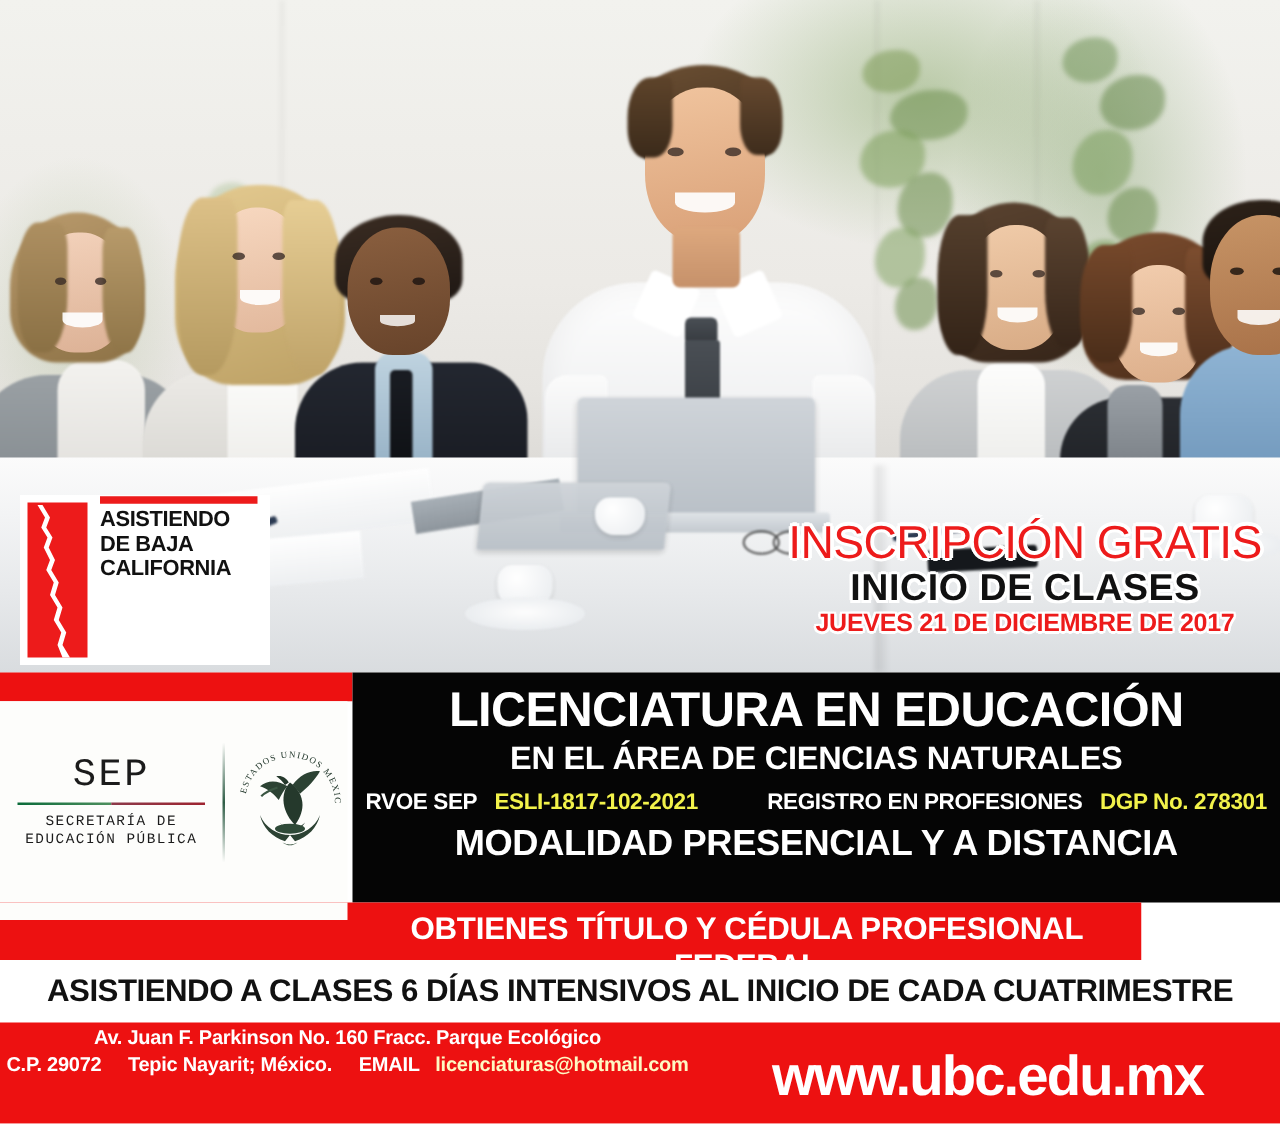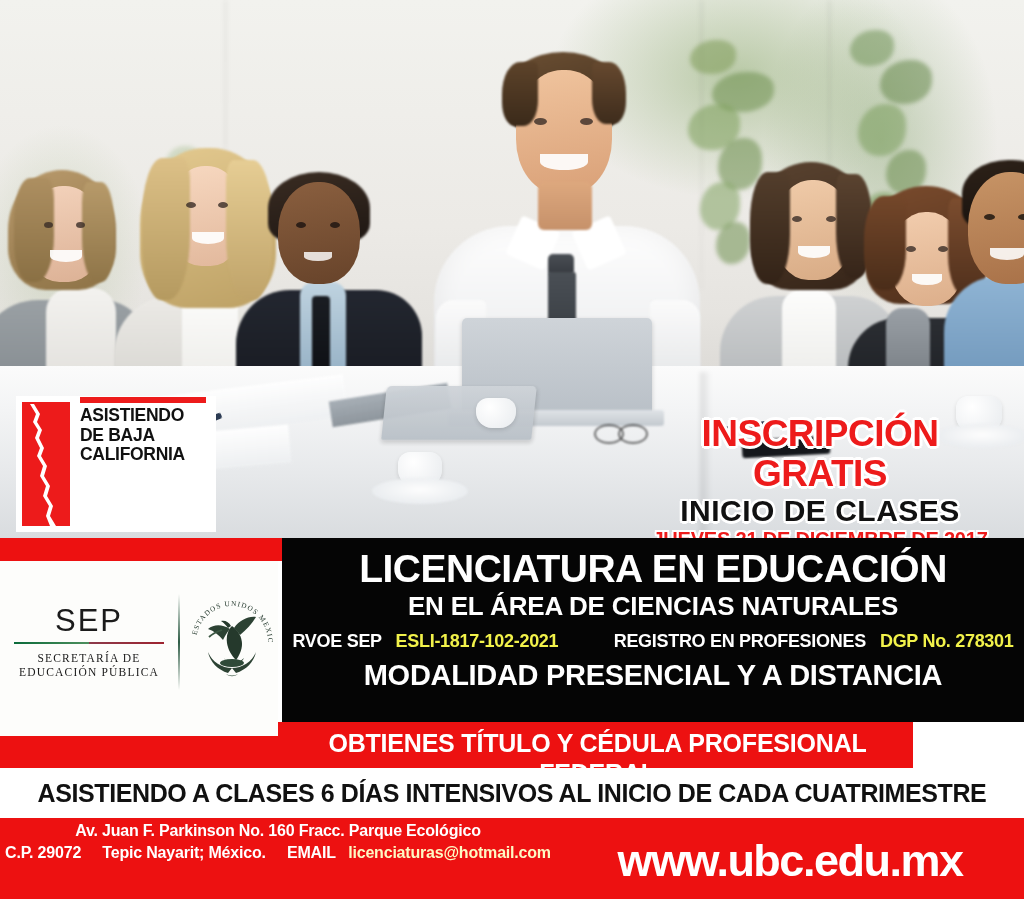--- a/index.html
+++ b/index.html
@@ -71,21 +71,21 @@
   .ubc-rule{height:6px;background:#ED1B1B;width:126px;margin:1px 0 3px 0;}
   .ubc-sub{
     font-family:"Liberation Sans", sans-serif;
     font-weight:bold;font-size:17.5px;line-height:19.5px;
     letter-spacing:-.3px;color:#111;
   }
 
   
   .promo{position:absolute;right:14px;top:414px;width:380px;text-align:center;}
   .promo .l1{
-    font-weight:bold;font-size:37px;line-height:40px;color:#ED1B1B;
+    font-weight:normal;font-size:37px;line-height:40px;color:#ED1B1B;
     letter-spacing:-.5px;
     -webkit-text-stroke:0px;
     text-shadow:
       -2px -2px 0 #fff, 2px -2px 0 #fff, -2px 2px 0 #fff, 2px 2px 0 #fff,
       -3px 0 0 #fff, 3px 0 0 #fff, 0 -3px 0 #fff, 0 3px 0 #fff;
   }
   .promo .l2{
     font-weight:bold;font-size:30px;line-height:33px;color:#111;letter-spacing:.5px;
     text-shadow:
       -2px -2px 0 #fff, 2px -2px 0 #fff, -2px 2px 0 #fff, 2px 2px 0 #fff,
@@ -96,26 +96,26 @@
     text-shadow:
       -1.6px -1.6px 0 #fff, 1.6px -1.6px 0 #fff, -1.6px 1.6px 0 #fff, 1.6px 1.6px 0 #fff,
       -2px 0 0 #fff, 2px 0 0 #fff, 0 -2px 0 #fff, 0 2px 0 #fff;
   }
 
   
   .red-strip-top{position:absolute;left:0;top:538px;width:282px;height:23px;background:#ED1111;}
   .sep-panel{position:absolute;left:0;top:561px;width:278px;height:161px;background:#fdfdfb;
              display:flex;align-items:center;}
   .sep-left{width:168px;text-align:center;padding-left:6px;}
-  .sep-word{font-family:Liberation Sans, sans-serif;font-size:31px;letter-spacing:2px;color:#1b1b1b;line-height:32px;}
+  .sep-word{font-family:Liberation Mono, monospace;font-size:31px;letter-spacing:2px;color:#1b1b1b;line-height:32px;}
   .sep-rules{position:relative;width:150px;height:3px;margin:5px auto 6px auto;}
   .sep-rules i{position:absolute;top:0;height:2px;display:block;}
   .sep-rules .g{left:0;width:50%;background:linear-gradient(90deg,#0b6b3a,#4e8f5e);}
   .sep-rules .r{right:0;width:50%;background:linear-gradient(90deg,#8c3a4a,#9e2430);}
-  .sep-sub{font-family:Liberation Serif, serif;font-size:11.5px;line-height:14px;letter-spacing:1.2px;color:#1b1b1b;}
+  .sep-sub{font-family:Liberation Mono, monospace;font-size:11.5px;line-height:14px;letter-spacing:1.2px;color:#1b1b1b;}
   .sep-div{width:2px;height:96px;background:linear-gradient(180deg,rgba(30,60,45,0),#2f5d46,rgba(30,60,45,0));margin:0 6px;}
   .sep-seal{position:relative;width:92px;height:92px;}
 
   .black-panel{position:absolute;left:282px;top:538px;width:742px;height:184px;background:#050505;}
   .t-main{position:absolute;left:0;right:0;top:10px;text-align:center;color:#fff;
           font-weight:bold;font-size:39px;line-height:42px;letter-spacing:-.5px;}
   .t-sub{position:absolute;left:0;right:0;top:53px;text-align:center;color:#fff;
          font-weight:bold;font-size:26px;line-height:30px;letter-spacing:-.2px;}
   .t-rvoe{position:absolute;left:0;right:0;top:92px;text-align:center;color:#fff;
           font-weight:bold;font-size:18px;line-height:22px;letter-spacing:-.3px;}

